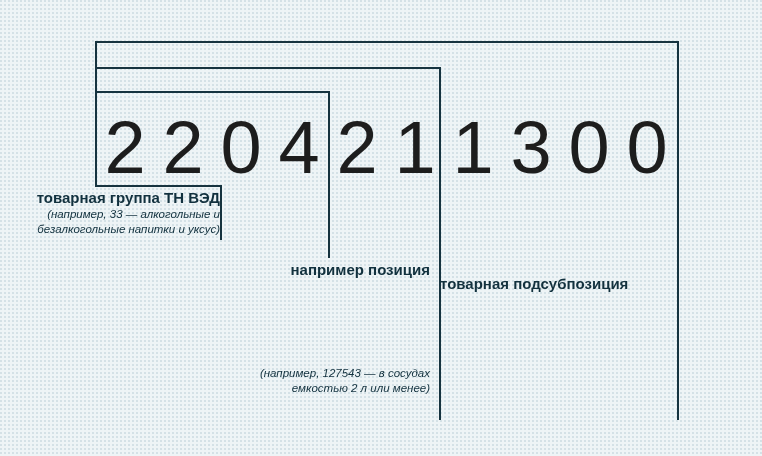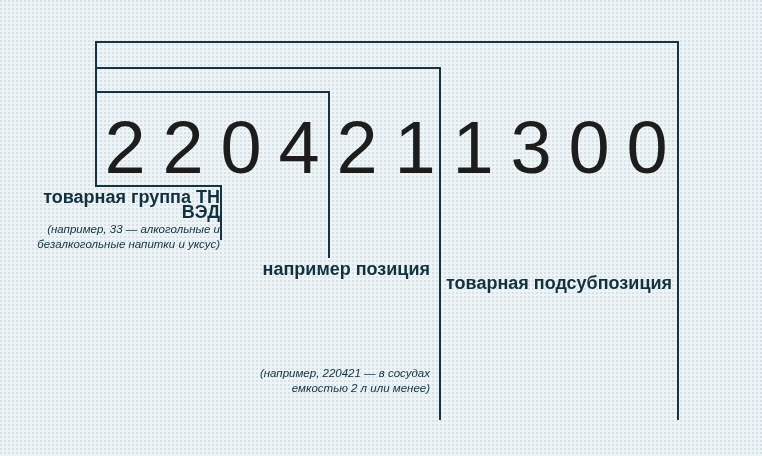--- a/index.html
+++ b/index.html
@@ -56,32 +56,32 @@
     width: 762px;
     height: 456px;
     pointer-events: none;
   }
   
   .label-block {
     position: absolute;
     color: #12313e;
   }
   .label-title {
-    font-size: 18px;
+    font-size: 15px;
     font-weight: bold;
     line-height: 15px;
     margin-bottom: 2px;
   }
   .label-desc {
     font-size: 11.5px;
     font-style: italic;
     line-height: 15px;
   }
   .align-right { text-align: right; }
-  .align-center { text-align: center; }
+  .align-center { }
 
   #label-group {
     left: 8px;
     top: 190px;
     width: 212px;
   }
   #label-position {
     left: 150px;
     top: 262px;
     width: 280px;
@@ -133,20 +133,20 @@
   <div class="label-block align-right" id="label-group">
     <div class="label-title">товарная группа ТН ВЭД</div>
     <div class="label-desc">(например, 33 — алкогольные и безалкогольные напитки и уксус)</div>
   </div>
 
   <div class="label-block align-right" id="label-position">
     <div class="label-title">например позиция</div>
   </div>
 
   <div class="label-block align-right" id="label-subposition">
-    <div class="label-desc">(например, 220421 — в сосудах емкостью 2 л или менее)</div>
+    <div class="label-desc">(например, 127543 — в сосудах емкостью 2 л или менее)</div>
   </div>
 
   <div class="label-block align-center" id="label-subsubposition">
     <div class="label-title">товарная подсубпозиция</div>
   </div>
 
 </div>
 
 </body></html>

